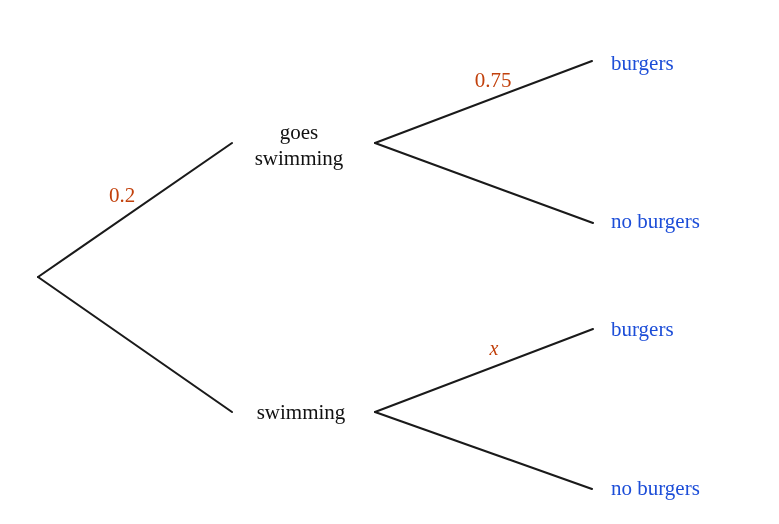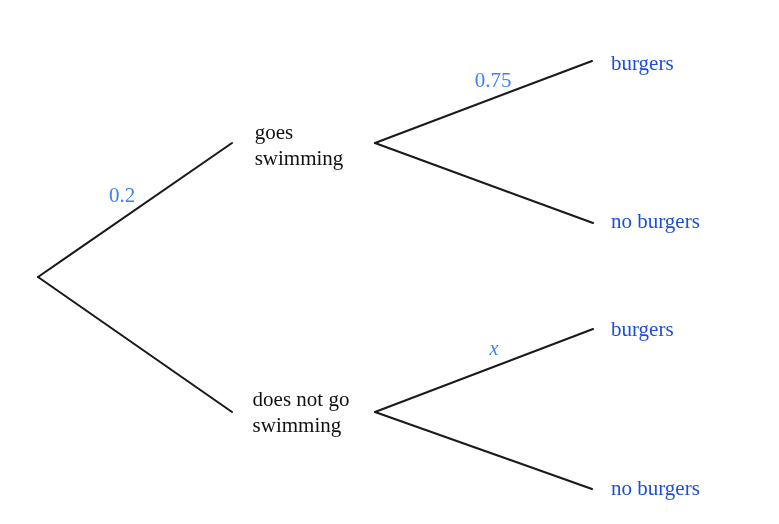--- a/index.html
+++ b/index.html
@@ -22,30 +22,31 @@
     top: 0;
     width: 779px;
     height: 524px;
   }
   .node-label {
     position: absolute;
     font-size: 21px;
     line-height: 26px;
     color: #111111;
     white-space: nowrap;
+    text-align: center;
     transform: translate(-50%, -50%);
   }
   .node-label .line {
     display: block;
   }
   .edge-label {
     position: absolute;
     font-size: 21px;
     line-height: 22px;
-    color: #3b82f6;
+    color: #c2410c;
     white-space: nowrap;
     transform: translate(-50%, -50%);
   }
   .edge-label.italic {
     font-style: italic;
     font-size: 20px;
   }
   .leaf-label {
     position: absolute;
     font-size: 21px;
@@ -70,21 +71,20 @@
       <line x1="375" y1="412" x2="592" y2="489"></line>
     </g>
   </svg>
 
   <div class="node-label" style="left:299px; top:145px;">
     <span class="line">goes</span>
     <span class="line">swimming</span>
   </div>
 
   <div class="node-label" style="left:301px; top:412px;">
-    <span class="line">does not go</span>
     <span class="line">swimming</span>
   </div>
 
   <div class="edge-label" style="left:122px; top:195px;">0.2</div>
 
   <div class="edge-label" style="left:493px; top:80px;">0.75</div>
 
   <div class="edge-label italic" style="left:494px; top:348px;">x</div>
 
   <div class="leaf-label" style="left:611px; top:63px;">burgers</div>

